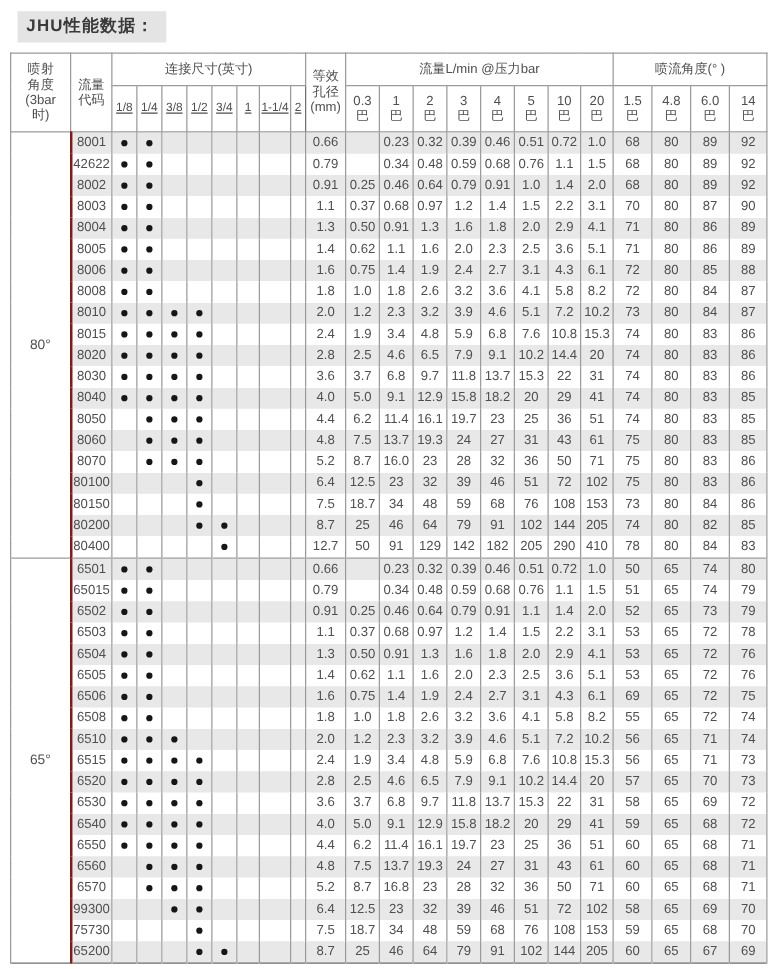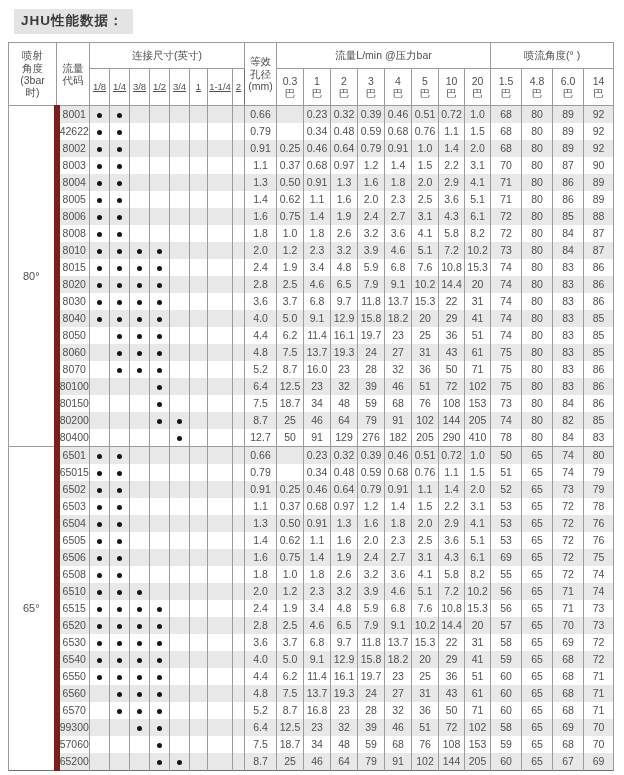--- a/index.html
+++ b/index.html
@@ -12,21 +12,21 @@
              font-size:10.5px;color:#4f4f4f;border:1px solid #6e6e6e;}
   th,td{padding:0;text-align:center;vertical-align:middle;overflow:hidden;}
   thead th{border:1px solid #9b9b9b;font-weight:normal;background:#ffffff;
            white-space:pre-line;line-height:1.18;font-size:10.5px;}
   thead tr.group-row th{height:25px;}
   thead tr.sub-row th{height:36px;}
   th.frac{font-size:9.5px;text-decoration:underline;}
   tbody td{border-left:1px solid #9b9b9b;border-right:1px solid #9b9b9b;height:17px;line-height:17px;}
   tbody{border-top:1px solid #9b9b9b;}
   tbody tr.stripe td{background:#e8e8e8;}
-  td.angle-cell{background:#ffffff !important;font-size:11px;border-right:6px solid #7f1d1d;}
+  td.angle-cell{background:#ffffff !important;font-size:11px;border-right:2px solid #7f1d1d;}
   .gb{border-left:1px solid #6f6f6f !important;}
   .dot{display:inline-block;width:5px;height:5px;border-radius:50%;background:#161616;vertical-align:middle;}
   td.code-cell{font-size:10.5px;}
 </style>
 </head>
 <body>
 
 <div class="page">
   <div class="title">JHU性能数据：</div>
   <table class="perf">
@@ -570,21 +570,21 @@
           <td></td>
           <td></td>
           <td><span class="dot"></span></td>
           <td></td>
           <td></td>
           <td></td>
           <td class="gb">12.7</td>
           <td class="gb">50</td>
           <td>91</td>
           <td>129</td>
-          <td>276</td>
+          <td>142</td>
           <td>182</td>
           <td>205</td>
           <td>290</td>
           <td>410</td>
           <td class="gb">78</td>
           <td>80</td>
           <td>84</td>
           <td>83</td>
         </tr>
       </tbody>
@@ -992,21 +992,21 @@
           <td>46</td>
           <td>51</td>
           <td>72</td>
           <td>102</td>
           <td class="gb">58</td>
           <td>65</td>
           <td>69</td>
           <td>70</td>
         </tr>
         <tr>
-          <td class="code-cell">57060</td>
+          <td class="code-cell">75730</td>
           <td class="gb"></td>
           <td></td>
           <td></td>
           <td><span class="dot"></span></td>
           <td></td>
           <td></td>
           <td></td>
           <td></td>
           <td class="gb">7.5</td>
           <td class="gb">18.7</td>

